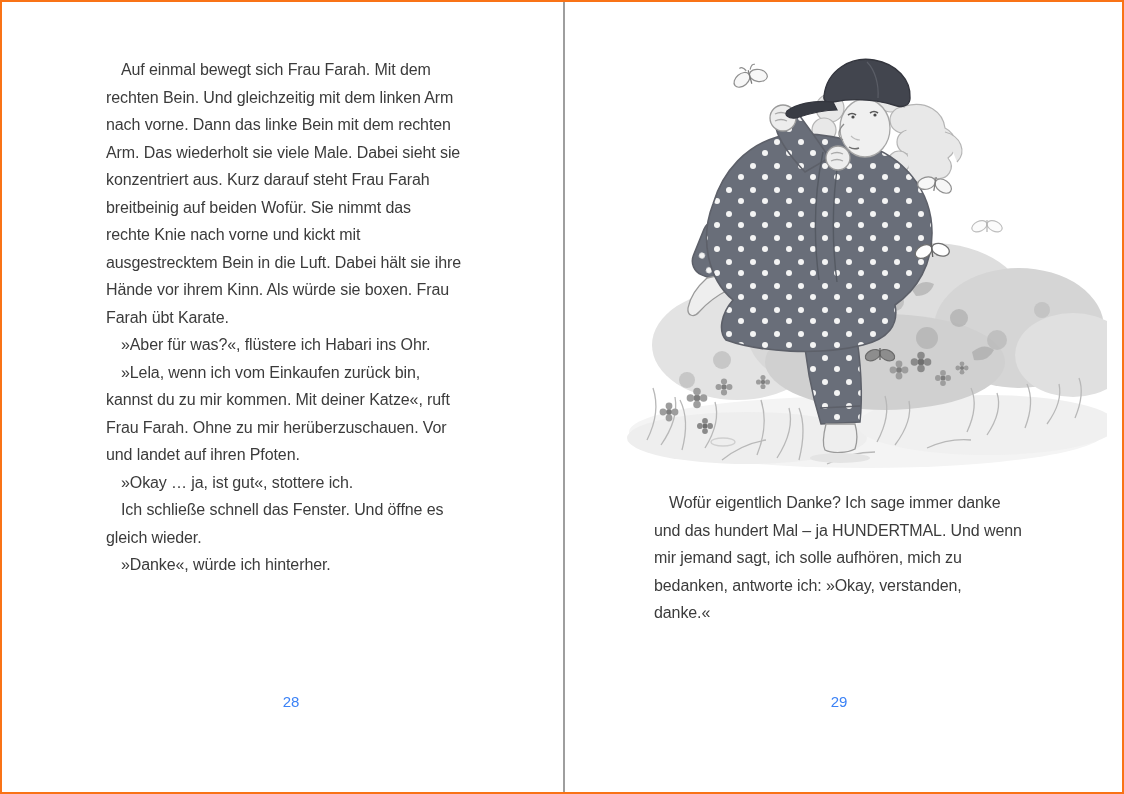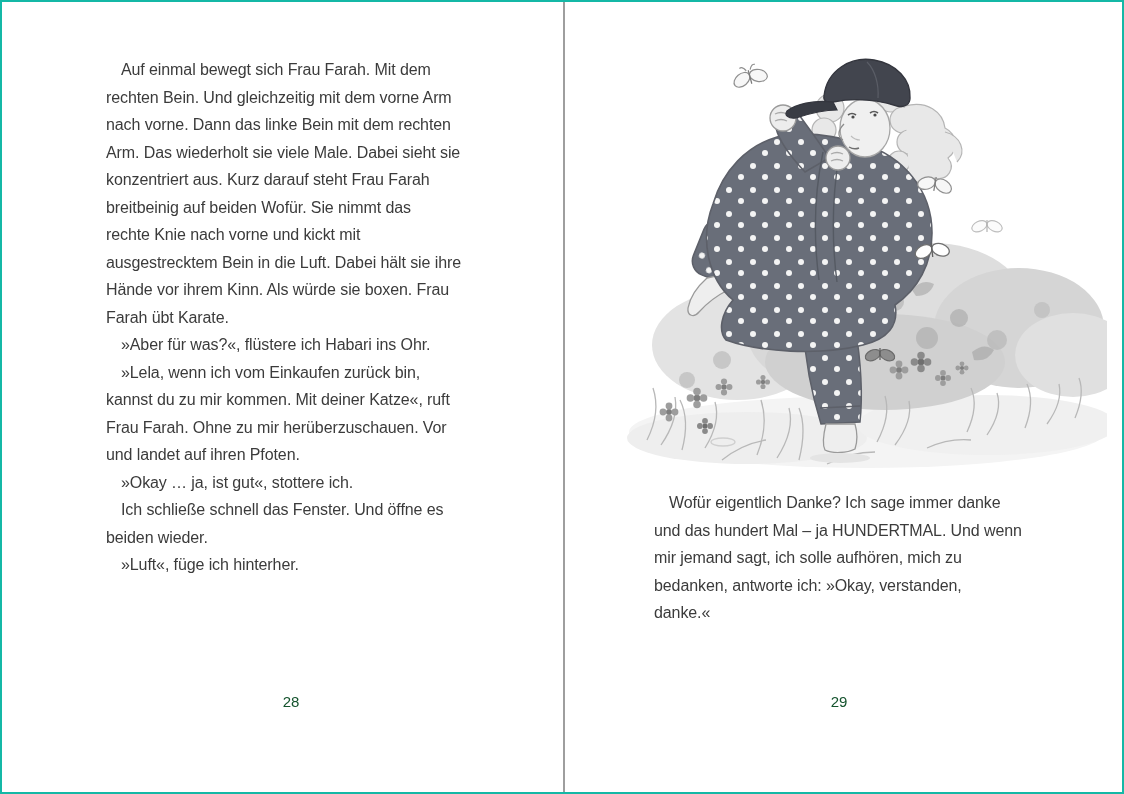--- a/index.html
+++ b/index.html
@@ -1,58 +1,58 @@
 <!DOCTYPE html>
 <html><head>
 <meta charset="utf-8">
 <style>
   html,body { margin:0; padding:0; background:#fff; }
   .spread {
     position:relative; width:1124px; height:794px; box-sizing:border-box;
-    background:#ffffff; border:2px solid #14b8a6; overflow:hidden;
+    background:#ffffff; border:2px solid #f97316; overflow:hidden;
     font-family:"Liberation Sans","DejaVu Sans",sans-serif; color:#3b3b3b;
   }
   .divider { position:absolute; left:561px; top:0; width:2px; height:100%; background:#9e9e9e; }
   .textcol { position:absolute; width:385px; font-size:16px; line-height:27.5px; letter-spacing:-0.1px; }
   .line { white-space:nowrap; height:27.5px; }
   .line.indent { padding-left:15px; }
-  .pagenum { position:absolute; width:370px; text-align:center; font-size:15px; color:#14532d; }
+  .pagenum { position:absolute; width:370px; text-align:center; font-size:15px; color:#3b82f6; }
   .pagenum-left  { left:104px; top:691px; }
   .pagenum-right { left:652px; top:691px; }
   .left-text  { left:104px; top:54px; }
   .right-text { left:652px; top:487px; }
   .illustration { position:absolute; left:625px; top:38px; }
 </style>
 </head>
 <body>
 
 <div class="spread">
 
   <div class="divider"></div>
 
   <div class="textcol left-text">
       <div class="line indent">Auf einmal bewegt sich Frau Farah. Mit dem</div>
-      <div class="line">rechten Bein. Und gleichzeitig mit dem vorne Arm</div>
+      <div class="line">rechten Bein. Und gleichzeitig mit dem linken Arm</div>
       <div class="line">nach vorne. Dann das linke Bein mit dem rechten</div>
       <div class="line">Arm. Das wiederholt sie viele Male. Dabei sieht sie</div>
       <div class="line">konzentriert aus. Kurz darauf steht Frau Farah</div>
       <div class="line">breitbeinig auf beiden Wofür. Sie nimmt das</div>
       <div class="line">rechte Knie nach vorne und kickt mit</div>
       <div class="line">ausgestrecktem Bein in die Luft. Dabei hält sie ihre</div>
       <div class="line">Hände vor ihrem Kinn. Als würde sie boxen. Frau</div>
       <div class="line">Farah übt Karate.</div>
       <div class="line indent">»Aber für was?«, flüstere ich Habari ins Ohr.</div>
       <div class="line indent">»Lela, wenn ich vom Einkaufen zurück bin,</div>
       <div class="line">kannst du zu mir kommen. Mit deiner Katze«, ruft</div>
       <div class="line">Frau Farah. Ohne zu mir herüberzuschauen. Vor</div>
       <div class="line">und landet auf ihren Pfoten.</div>
       <div class="line indent">»Okay … ja, ist gut«, stottere ich.</div>
       <div class="line indent">Ich schließe schnell das Fenster. Und öffne es</div>
-      <div class="line">beiden wieder.</div>
-      <div class="line indent">»Luft«, füge ich hinterher.</div>
+      <div class="line">gleich wieder.</div>
+      <div class="line indent">»Danke«, würde ich hinterher.</div>
     </div>
   <div class="pagenum pagenum-left">28</div>
 
   <svg class="illustration" width="480" height="435" viewBox="0 0 480 435" xmlns="http://www.w3.org/2000/svg">
     <defs>
       <pattern id="dots" width="24" height="24" patternUnits="userSpaceOnUse">
         <rect width="24" height="24" fill="#696e79"></rect>
         <circle cx="6" cy="6" r="3" fill="#f4f4f4"></circle>
         <circle cx="18" cy="17" r="3" fill="#f4f4f4"></circle>
       </pattern>

